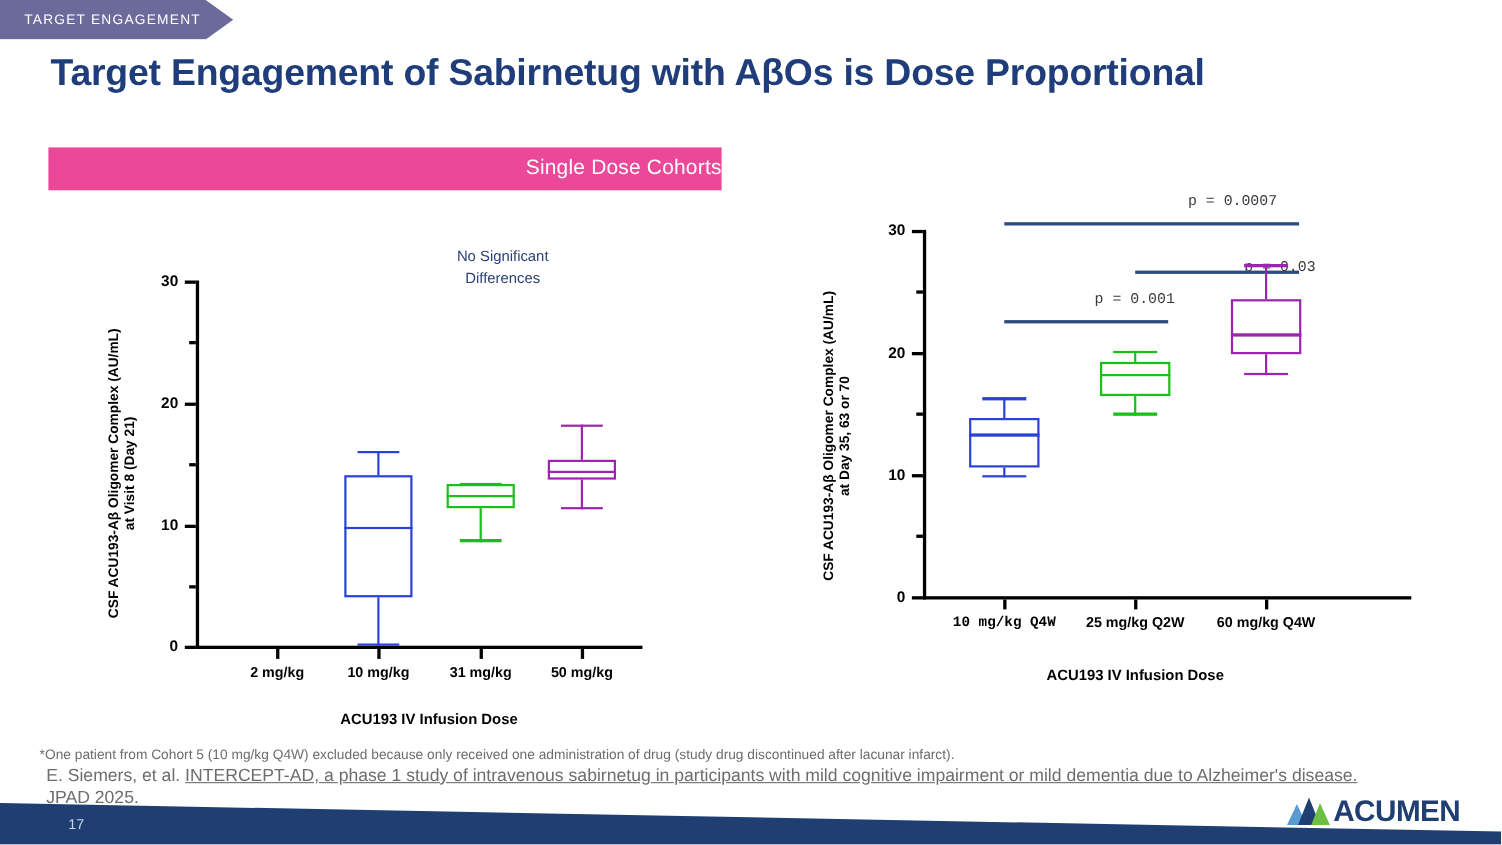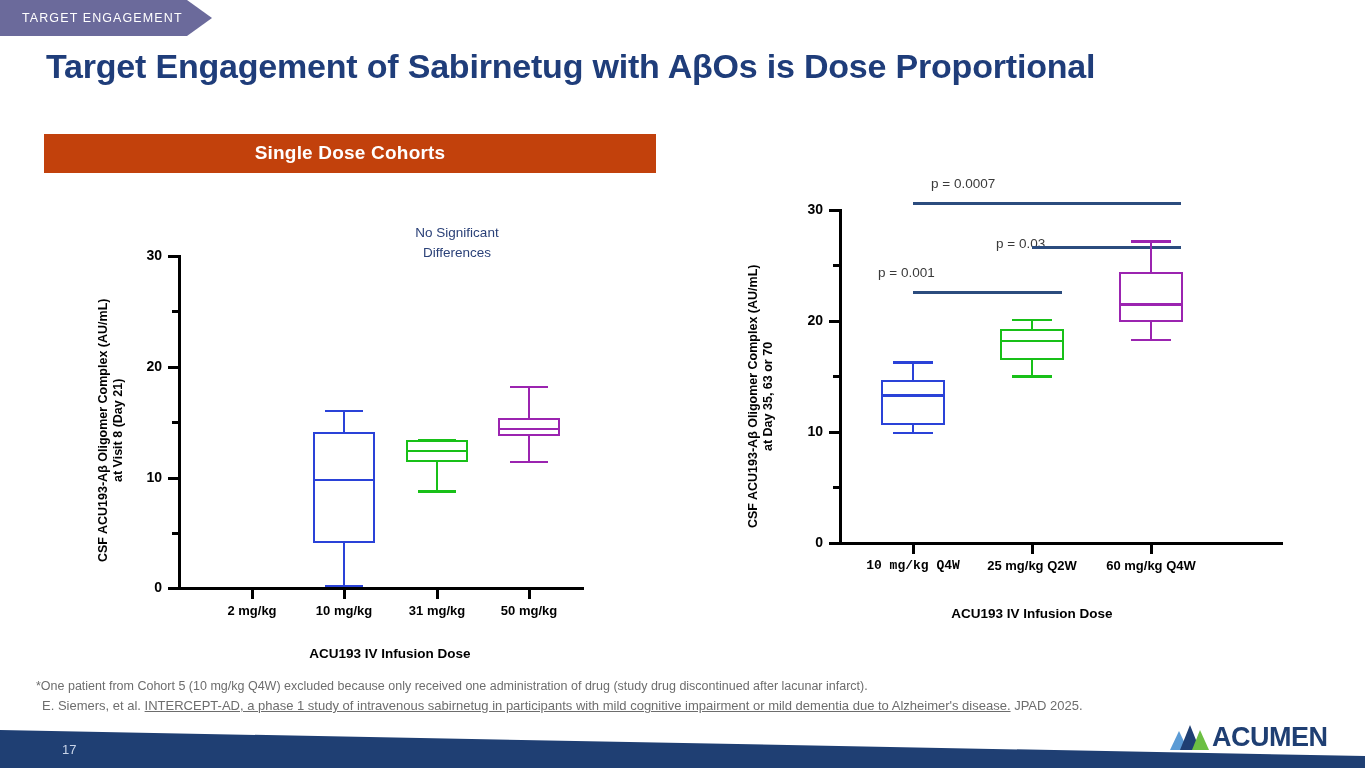--- a/index.html
+++ b/index.html
@@ -22,22 +22,22 @@
   .slide-title{
     position:absolute;left:46px;top:47px;
     font-size:34px;font-weight:bold;color:#1f3d7a;
     letter-spacing:-0.2px;
   }
   
   .panel{position:absolute;}
   .panel-left{left:44px;top:134px;width:612px;}
   .panel-right{left:706px;top:134px;width:577px;}
   .panel-header{
-    background:#c2410c;color:#ffffff;text-align:center;
-    font-size:19px;font-weight:bold;padding:8px 0 9px 0;letter-spacing:0.2px;
+    background:#ec4899;color:#ffffff;text-align:right;
+    font-size:19px;font-weight:normal;padding:8px 0 9px 0;letter-spacing:0.2px;
   }
   
   .plot-wrap{position:relative;}
   .plot-left{height:500px;}
   .plot-right{height:500px;}
 
   .ylabel{
     position:absolute;
     writing-mode:vertical-rl;transform:rotate(180deg);
     font-size:12.5px;font-weight:bold;color:#000;
@@ -61,26 +61,26 @@
     position:absolute;font-size:13.5px;color:#2b4178;text-align:center;
     line-height:20px;
   }
   
   .bp{position:absolute;}
   .bp .box{position:absolute;box-sizing:border-box;background:transparent;}
   .bp .med,.bp .wcap,.bp .wline{position:absolute;}
 
   
   .sig-line{position:absolute;background:#2b4c7e;height:3px;}
-  .sig-text{position:absolute;font-size:13.5px;color:#3a3a3a;text-align:left;}
+  .sig-text{position:absolute;font-size:13.5px;color:#3a3a3a;text-align:right;font-family:Liberation Mono, monospace;}
 
   
   .footnotes{position:absolute;left:36px;top:676px;width:1200px;color:#6d6d6d;}
   .fn1{font-size:12.5px;line-height:20px;}
-  .fn2{font-size:13px;line-height:20px;padding-left:6px;}
+  .fn2{font-size:16px;line-height:20px;padding-left:6px;}
   .fn-link{text-decoration:underline;}
   
   .banner{
     position:absolute;left:0;top:718px;width:1365px;height:50px;
     background:#1f3f73;
     clip-path:polygon(0 12px, 1365px 38px, 1365px 50px, 0 50px);
   }
   .page-num{
     position:absolute;left:62px;top:742px;color:#c8d4e8;font-size:13px;
   }

